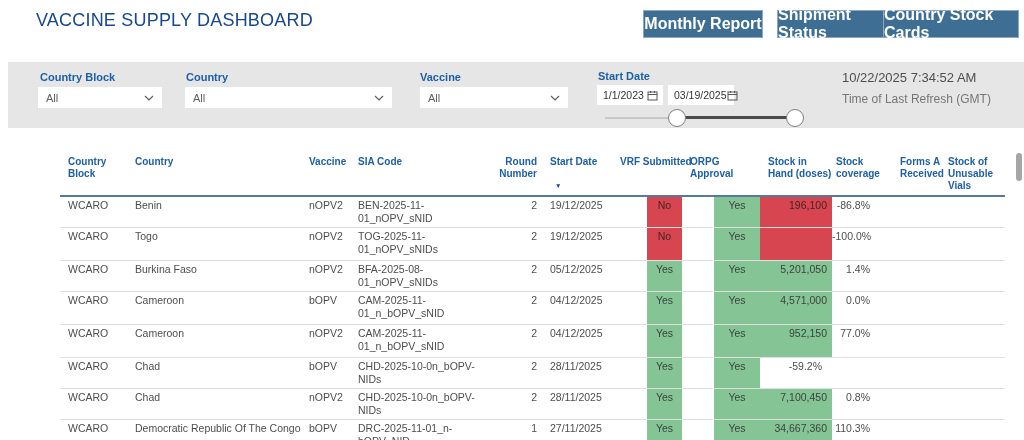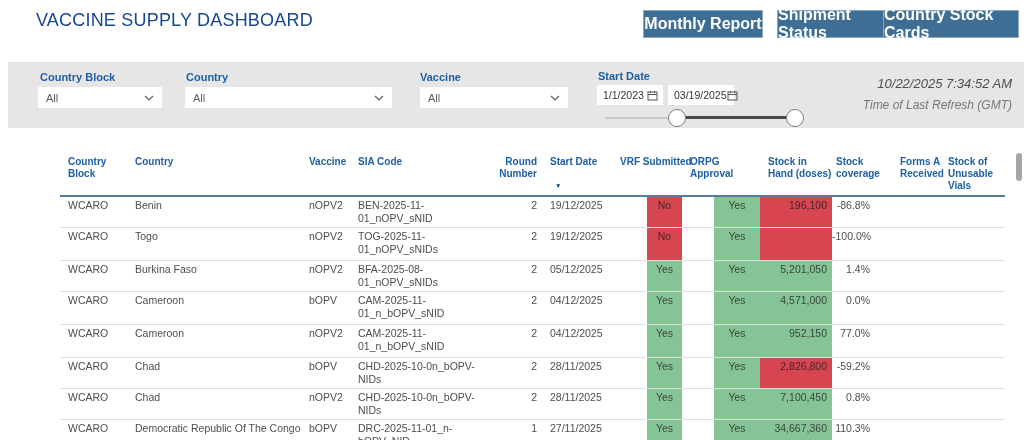--- a/index.html
+++ b/index.html
@@ -21,21 +21,21 @@
   .band { left:8px; top:62px; width:1016px; height:66px; background:#e6e6e6; }
   .flabel { font-size:11px; font-weight:bold; color:#1d5fa5; }
   .dropdown { background:#fff; height:21px; display:flex; align-items:center;
     padding:0 8px; font-size:11px; color:#605e5c; justify-content:space-between; cursor:pointer; }
   .dateinput { background:#fff; height:20px; display:flex; align-items:center;
     padding:0 5px 0 6px; font-size:10.5px; color:#333; justify-content:space-between; cursor:text; }
   .track { height:2px; background:#c8c8c8; top:117px; }
   .track-sel { height:3px; background:#4a4a4a; top:116px; }
   .handle { width:18px; height:18px; border-radius:50%; background:#fff;
     border:1px solid #7f7f7f; top:109px; cursor:pointer; }
-  .refresh { left:842px; top:76px; width:170px; text-align:right;font-style:italic; }
+  .refresh { left:842px; top:70px; width:170px; text-align:left; }
   .refresh .l1 { font-size:13px; color:#4e4e4e; }
   .refresh .l2 { font-size:12px; color:#767676; margin-top:7px; }
 
   
   .table { left:60px; top:150px; width:945px; }
   .grid { display:grid; grid-template-columns:67px 174px 49px 142px 51px 72px 67px 78px 72px 48px 63px 62px; }
   .thead { height:47px; border-bottom:2px solid #567a9b; }
   .hcell { font-size:10px; font-weight:bold; color:#1d5fa5; line-height:12px;
     padding:6px 0 0 8px; position:relative; cursor:pointer; }
   .hcell.h4 { text-align:right; padding-right:6px; padding-left:0; }
@@ -228,21 +228,20 @@
       </div>
       <div class="grid trow" style="min-height: 17px;">
         <div class="cell">WCARO</div>
         <div class="cell">Chad</div>
         <div class="cell">bOPV</div>
         <div class="cell sia">CHD-2025-10-0n_bOPV-NIDs</div>
         <div class="cell">2</div>
         <div class="cell">28/11/2025</div>
         <div class="cell center green">Yes</div>
         <div class="cell center green">Yes</div>
-        <div class="cell num red">2,826,800</div>
         <div class="cell num cov">-59.2%</div>
         <div class="cell"></div>
         <div class="cell"></div>
       </div>
       <div class="grid trow" style="min-height: 17px;">
         <div class="cell">WCARO</div>
         <div class="cell">Chad</div>
         <div class="cell">nOPV2</div>
         <div class="cell sia">CHD-2025-10-0n_bOPV-NIDs</div>
         <div class="cell">2</div>

